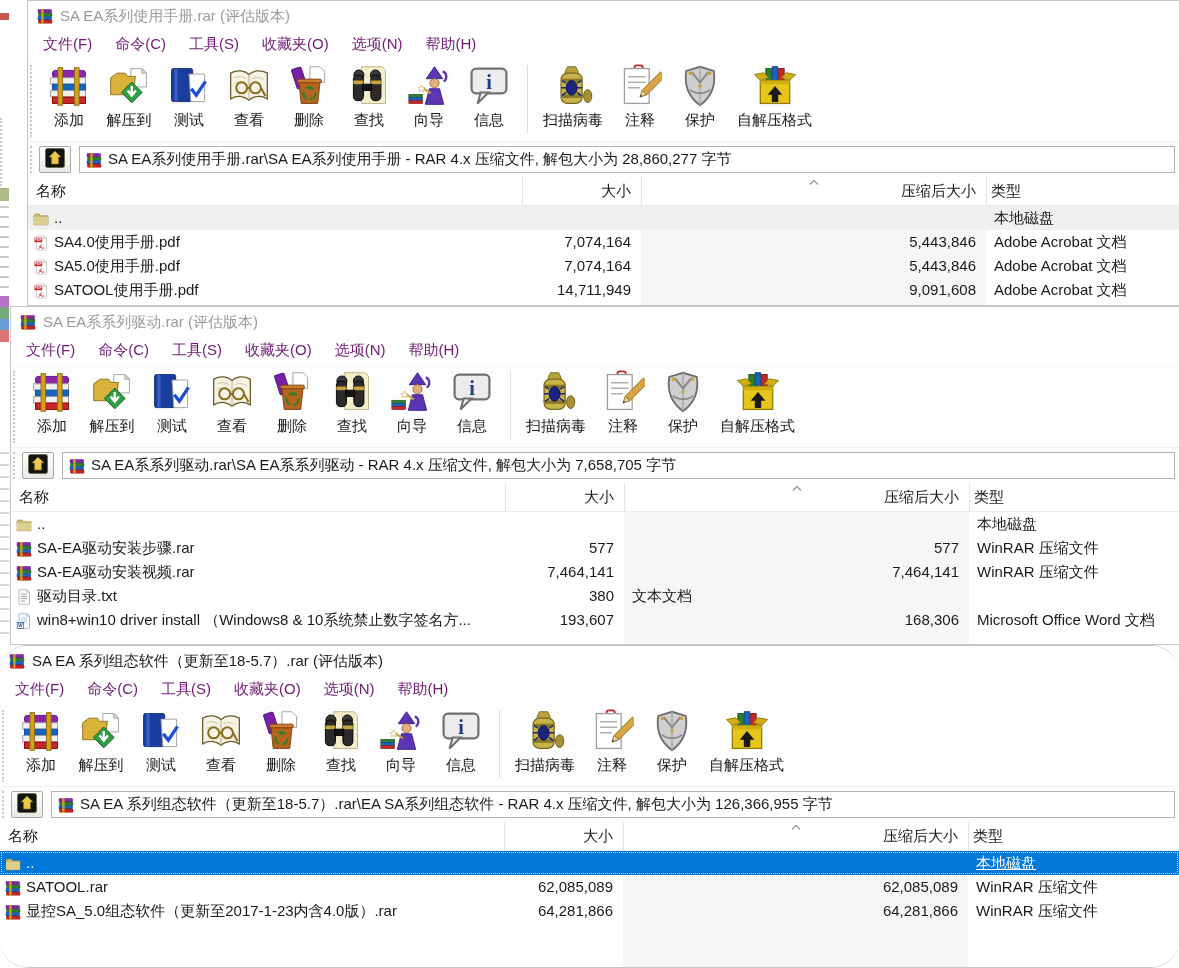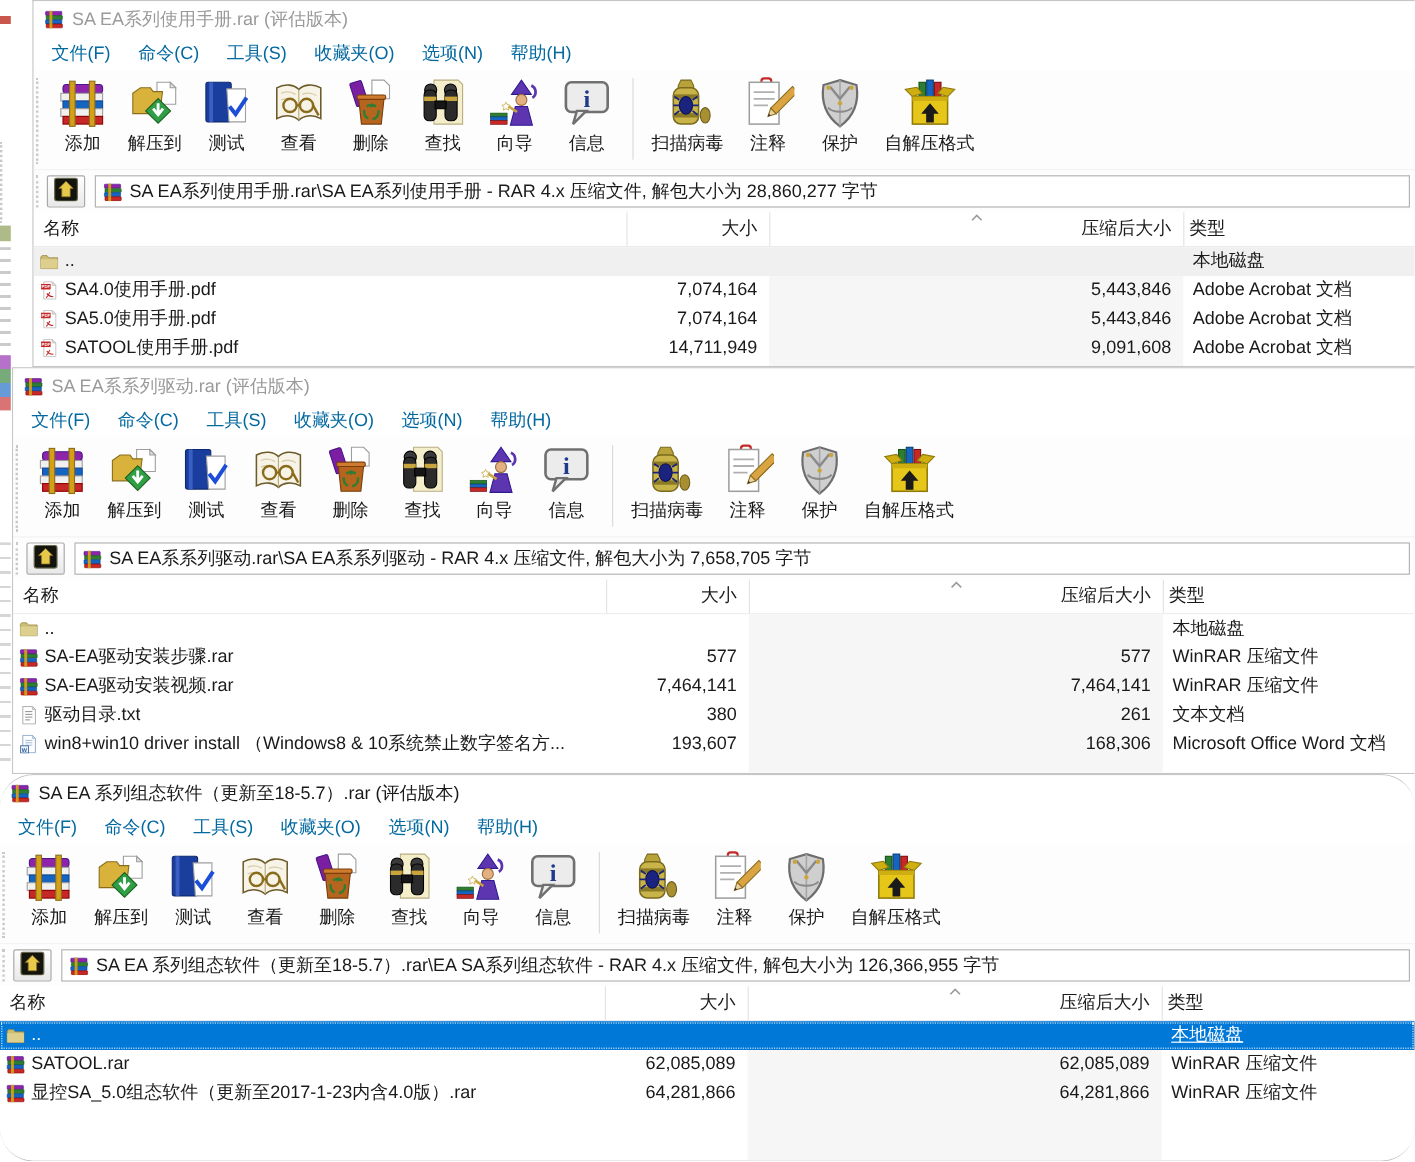--- a/index.html
+++ b/index.html
@@ -14,21 +14,21 @@
     border:1px solid #c6c6c6;border-right:none;
     display:flex;flex-direction:column;overflow:hidden;
     --name-w:494px;
   }
   .win.flush{--name-w:504px;border-left:none;}
   
   .titlebar{height:30px;flex:0 0 auto;display:flex;align-items:center;gap:7px;padding-left:9px;
     font-size:15px;color:var(--title-inactive,#9a9a9a);background:#fff;}
   .win.active .titlebar{color:#1a1a1a;}
   
-  .menubar{height:27px;flex:0 0 auto;display:flex;align-items:center;padding-left:10px;font-size:15px;color:#0369a1;background:#fff;}
+  .menubar{height:27px;flex:0 0 auto;display:flex;align-items:center;padding-left:10px;font-size:15px;color:#701a75;background:#fff;}
   .menubar .mitem{padding:2px 5px;margin-right:13px;cursor:default;}
   
   .toolbar{height:80px;flex:0 0 auto;display:flex;align-items:flex-start;background:#fdfdfd;
     border-bottom:1px solid #f0f0f0;padding-top:3px;}
   .gripper{width:4px;align-self:stretch;margin:4px 3px 4px 2px;border-left:2px dotted #c9c9c9;}
   .tbtn{display:flex;flex-direction:column;align-items:center;justify-content:flex-start;
     padding:1px 7px;min-width:50px;font-size:15px;color:#1a1a1a;background:transparent;border:none;}
   .tbtn .ticon{width:46px;height:48px;display:flex;align-items:center;justify-content:center;}
   .tbtn .tlabel{line-height:20px;white-space:nowrap;}
   .tbsep{width:1px;background:#dcdcdc;align-self:stretch;margin:4px 8px 8px 8px;}
@@ -623,21 +623,20 @@
       <div class="row grid">
         <div class="cell c-name">
           <span class="icon16"><svg viewBox="0 0 16 16" width="100%" height="100%">
               <path d="M3 0.8 h8 l2.5 2.5 v12 h-10.5 Z" fill="#fff" stroke="#9e9e9e" stroke-width="0.7"></path>
               <path d="M11 0.8 l2.5 2.5 h-2.5 Z" fill="#e3e3e3" stroke="#9e9e9e" stroke-width="0.5"></path>
               <path d="M5 5 h6 M5 7.3 h6 M5 9.6 h6 M5 11.9 h4" stroke="#8a8a8a" stroke-width="0.8"></path>
             </svg></span>
           <span style="overflow: hidden; white-space: nowrap;">驱动目录.txt</span>
         </div>
         <div class="cell c-size">380</div>
-        <div class="cell c-packed">261</div>
         <div class="cell c-type"><span>文本文档</span></div>
       </div>
       <div class="row grid">
         <div class="cell c-name">
           <span class="icon16"><svg viewBox="0 0 16 16" width="100%" height="100%">
               <path d="M3 0.8 h8 l2.5 2.5 v12 h-10.5 Z" fill="#fff" stroke="#7a9cc4" stroke-width="0.7"></path>
               <path d="M11 0.8 l2.5 2.5 h-2.5 Z" fill="#dce8f5" stroke="#7a9cc4" stroke-width="0.5"></path>
               <path d="M5 5 h6 M5 7 h6 M5 9 h6" stroke="#9db8d6" stroke-width="0.8"></path>
               <rect x="1.2" y="9.5" width="6.5" height="6" fill="#eef4fb" stroke="#2b579a" stroke-width="0.7"></rect>
               <text x="4.4" y="14.3" font-size="4.6" fill="#2b579a" text-anchor="middle" font-family="Liberation Sans,sans-serif" font-weight="bold">W</text>

